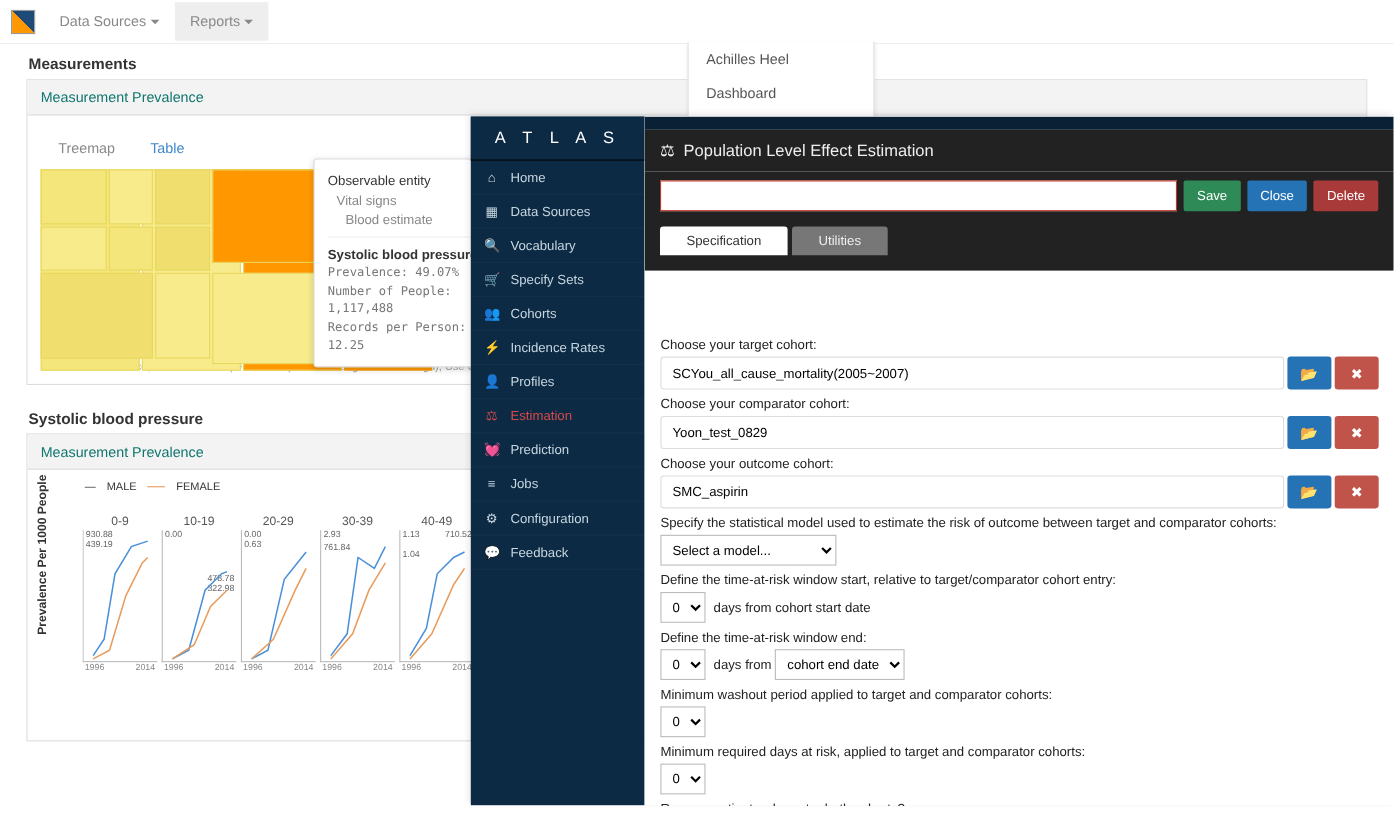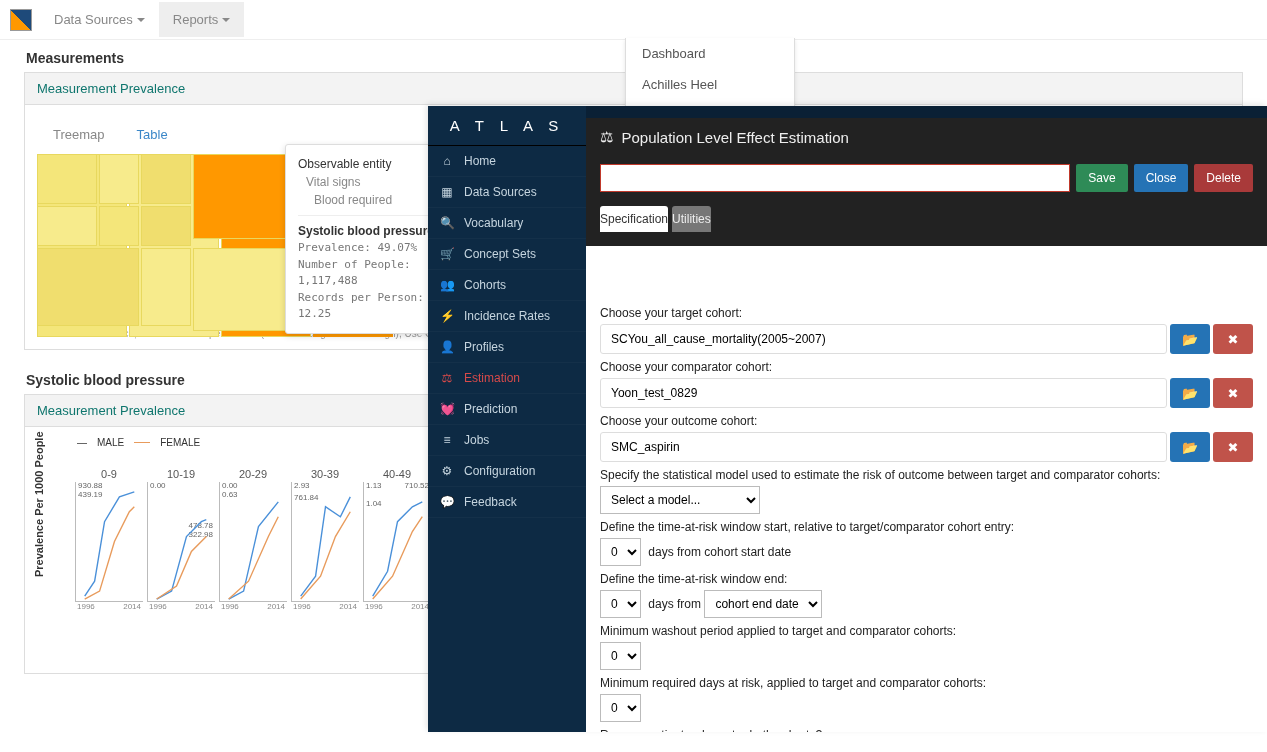--- a/index.html
+++ b/index.html
@@ -67,21 +67,21 @@
   .atlas-topbar { height:12px; background:#0a2035; }
   .atlas-header { background:#222; color:#eee; padding:10px 14px; display:flex; align-items:center; gap:8px; font-size:15px;}
   .atlas-toolbar { background:#222; padding:8px 14px 14px 14px; display:flex; gap:6px; align-items:flex-start; flex-direction:column;}
   .toolbar-row1 { display:flex; width:100%; gap:6px; }
   .name-input { flex:1; height:28px; border:1px solid #c0392b; background:#fff; }
   .btn { height:28px; padding:0 12px; border:none; color:#fff; font-size:12px; cursor:pointer; border-radius:2px;}
   .btn-save { background:#2e8b57; }
   .btn-close { background:#2573b5; }
   .btn-delete { background:#a93a3a; }
   .subtabs { display:flex; gap:4px; margin-top:8px;}
-  .subtab { padding:6px 0; font-size:12px; border-radius:3px 3px 0 0; }
+  .subtab { padding:6px 24px; font-size:12px; border-radius:3px 3px 0 0; }
   .subtab.active { background:#fff; color:#333; }
   .subtab.inactive { background:#777; color:#eee; }
 
   .form-area { flex:1; overflow:auto; padding:12px 14px 20px 14px; font-size:12px; color:#222;margin-top:42px; }
   .form-label { display:block; margin:6px 0 4px 0; color:#222; }
   .cohort-row { display:flex; gap:3px; margin-bottom:4px;}
   .cohort-input { flex:1; height:30px; border:1px solid #ddd; border-radius:3px; padding:0 10px; font-size:12px;}
   .icon-btn { width:40px; height:30px; border:none; color:#fff; border-radius:3px; cursor:pointer; display:flex; align-items:center; justify-content:center; font-size:13px;}
   .icon-btn.blue { background:#2573b5; }
   .icon-btn.red { background:#c0534a; }
@@ -100,22 +100,22 @@
           <span class="caret"></span>
         </div>
       <div class="ach-menu-item active">
           <span>Reports</span>
           <span class="caret"></span>
         </div>
     </div>
   </div>
 
   <div class="ach-reports-dd">
+    <div>Achilles Heel</div>
     <div>Dashboard</div>
-    <div>Achilles Heel</div>
     <div>Person</div>
   </div>
 
   <div class="section-title">Measurements</div>
   <div class="panel">
     <div class="panel-header">Measurement Prevalence</div>
     <div class="panel-body" style="padding-bottom:10px;">
       <div class="tabs-row">
         <div class="tab-link">Treemap</div>
         <div class="tab-link active">Table</div>
@@ -136,21 +136,21 @@
           <div class="tm y2" style="height:40px"></div>
             <div class="tm" style="height:40px"></div>
             <div class="tm y3" style="height:40px"></div>
           <div class="tm y3" style="height:78px;grid-column:span 2"></div>
             <div class="tm y2" style="height:78px"></div>
             <div class="tm y2" style="height:83px"></div>
         </div>
         <div class="tooltip-box">
           <div>Observable entity</div>
           <div class="ind1">Vital signs</div>
-          <div class="ind2">Blood required</div>
+          <div class="ind2">Blood estimate</div>
           <span class="b">Systolic blood pressure</span>
           <div class="mono">Prevalence: 49.07%</div>
           <div class="mono">Number of People: 1,117,488</div>
           <div class="mono">Records per Person: 12.25</div>
         </div>
       </div>
       <div class="tm-caption">Box Size: Prevalence, Color: Records per Person (Blue to Orange = Low to High), Use Ctrl-Click to Z</div>
     </div>
   </div>
 
@@ -276,21 +276,21 @@
         <div class="nav-item">
           <span class="nav-icon">▦</span>
           <span>Data Sources</span>
         </div>
         <div class="nav-item">
           <span class="nav-icon">🔍</span>
           <span>Vocabulary</span>
         </div>
         <div class="nav-item">
           <span class="nav-icon">🛒</span>
-          <span>Concept Sets</span>
+          <span>Specify Sets</span>
         </div>
         <div class="nav-item">
           <span class="nav-icon">👥</span>
           <span>Cohorts</span>
         </div>
         <div class="nav-item">
           <span class="nav-icon">⚡</span>
           <span>Incidence Rates</span>
         </div>
         <div class="nav-item">

